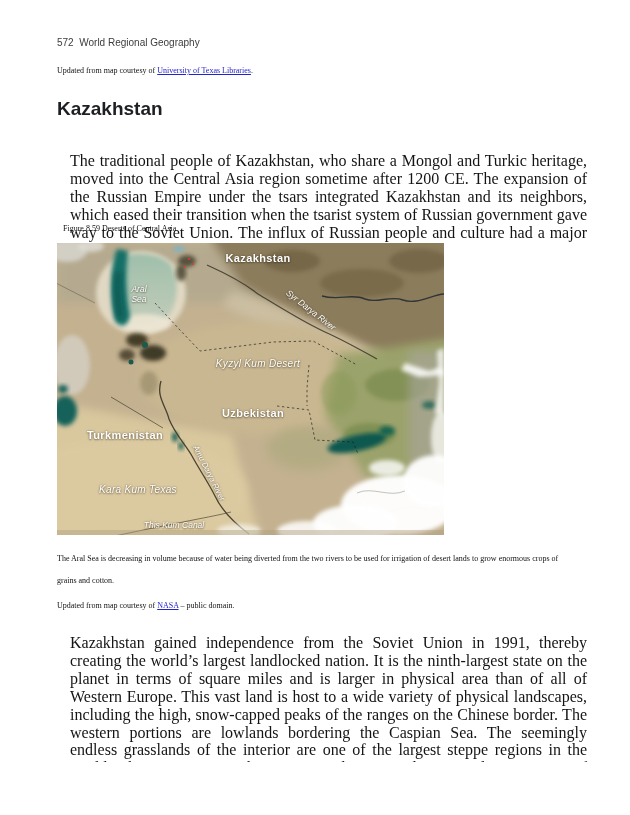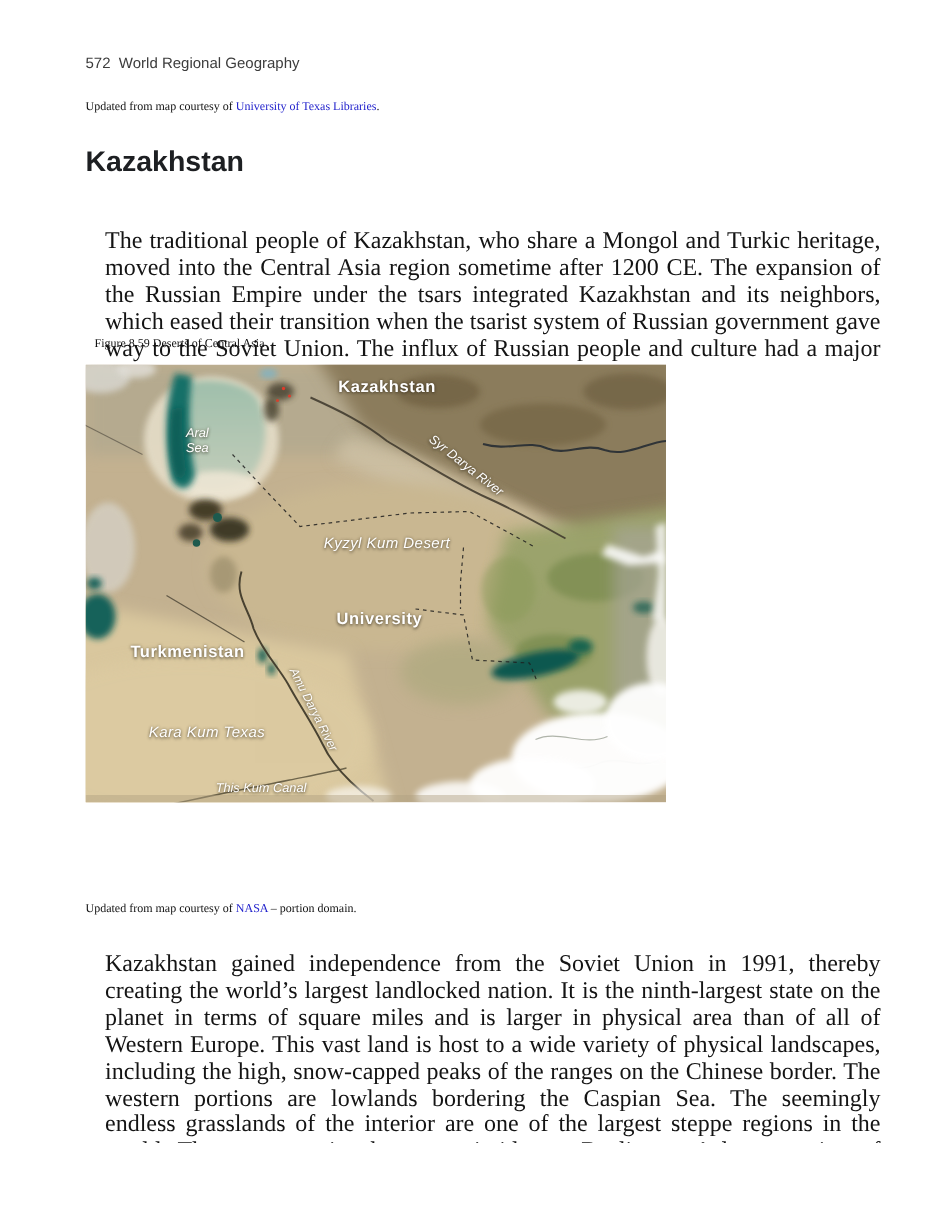--- a/index.html
+++ b/index.html
@@ -1,36 +1,36 @@
 <!DOCTYPE html>
 <html><head>
 <meta charset="utf-8">
 <style>
   html,body{margin:0;padding:0;background:#ffffff;}
   .page{position:relative;width:630px;height:762px;background:#ffffff;overflow:hidden;
         font-family:"Liberation Serif",serif;color:#141414;}
   .hdr{position:absolute;left:57px;top:37px;font-family:"Liberation Sans",sans-serif;
        font-size:10px;color:#3c3c3c;white-space:pre;}
   .credit{position:absolute;left:57px;width:517px;font-size:8px;color:#111;}
-  .credit a{color:#2323cc;cursor:pointer;}
+  .credit a{color:#2323cc;text-decoration:underline;cursor:pointer;}
   .h1{position:absolute;left:57px;top:98px;font-family:"Liberation Sans",sans-serif;
       font-size:19px;font-weight:700;color:#1d1f22;margin:0;}
   .body-p{position:absolute;left:57px;width:517px;font-size:16px;line-height:17.9px;
           text-align:justify;margin:13px;}
   .figlabel{position:absolute;left:63px;top:224px;font-size:8px;color:#111;text-align:center;}
   .caption{position:absolute;left:57px;top:548px;width:517px;font-size:8px;line-height:22px;color:#111;}
   .mapwrap{position:absolute;left:57px;top:243px;width:387px;height:292px;overflow:hidden;}
   .mapwrap svg{position:absolute;left:0;top:0;}
   .mlbl{position:absolute;transform:translate(-50%,-50%);color:#ffffff;white-space:nowrap;
         font-family:"Liberation Sans",sans-serif;
         text-shadow:0 0 2px rgba(70,58,34,.65),0 1px 2px rgba(0,0,0,.35);}
   .country{font-weight:700;font-size:11px;letter-spacing:.4px;}
   .desert{font-style:italic;font-size:10px;letter-spacing:.3px;}
   .water{font-style:italic;font-size:8.5px;}
-  .sea2{white-space:normal;width:30px;line-height:9.5px;}
+  .sea2{white-space:normal;width:30px;text-align:center;line-height:9.5px;}
 </style>
 </head>
 <body>
 
 <div class="page">
 
   <div class="hdr">572  World Regional Geography</div>
 
   <p class="credit" style="top:58px"><span>Updated from map courtesy of </span><a>University of Texas Libraries</a><span>.</span></p>
 
@@ -139,25 +139,26 @@
       <ellipse cx="10" cy="8" rx="20" ry="11" fill="#d8d6cf" opacity=".85" filter="url(#soft2)"></ellipse>
       <ellipse cx="34" cy="3" rx="13" ry="6" fill="#e2e0da" opacity=".8" filter="url(#soft2)"></ellipse>
 
       <rect x="0" y="287" width="387" height="5" fill="#b0a080" opacity=".45"></rect>
     </svg>
 
     <div class="mlbl country" style="left:201px;top:15px">Kazakhstan</div>
     <div class="mlbl water sea2" style="left:82px;top:51px">Aral Sea</div>
     <div class="mlbl water" style="left:254px;top:67px;transform:translate(-50%,-50%) rotate(38deg)">Syr Darya River</div>
     <div class="mlbl desert" style="left:201px;top:120px">Kyzyl Kum Desert</div>
-    <div class="mlbl country" style="left:196px;top:170px">University</div>
+    <div class="mlbl country" style="left:196px;top:170px">Uzbekistan</div>
     <div class="mlbl country" style="left:68px;top:192px">Turkmenistan</div>
     <div class="mlbl water" style="left:152px;top:230px;font-size:8px;transform:translate(-50%,-50%) rotate(63deg)">Amu Darya River</div>
     <div class="mlbl desert" style="left:81px;top:246px">Kara Kum Texas</div>
     <div class="mlbl water" style="left:117px;top:282px">This Kum Canal</div>
   </div>
 
+  <div class="caption">The Aral Sea is decreasing in volume because of water being diverted from the two rivers to be used for irrigation of desert lands to grow enormous crops of grains and cotton.</div>
 
-  <p class="credit" style="top:593px"><span>Updated from map courtesy of </span><a>NASA</a><span> – portion domain.</span></p>
+  <p class="credit" style="top:593px"><span>Updated from map courtesy of </span><a>NASA</a><span> – public domain.</span></p>
 
   <p class="body-p" style="top:621px">Kazakhstan gained independence from the Soviet Union in 1991, thereby creating the world’s largest landlocked nation. It is the ninth-largest state on the planet in terms of square miles and is larger in physical area than of all of Western Europe. This vast land is host to a wide variety of physical landscapes, including the high, snow-capped peaks of the ranges on the Chinese border. The western portions are lowlands bordering the Caspian Sea. The seemingly endless grasslands of the interior are one of the largest steppe regions in the world. The steppe region has a semiarid type B climate. A large portion of southern Kazakhstan is desert, including the northern regions of the Kyzyl Kum Desert. Colder type D climates are found in the northern regions of the country.</p>
 
 </div>
 
 </body></html>

